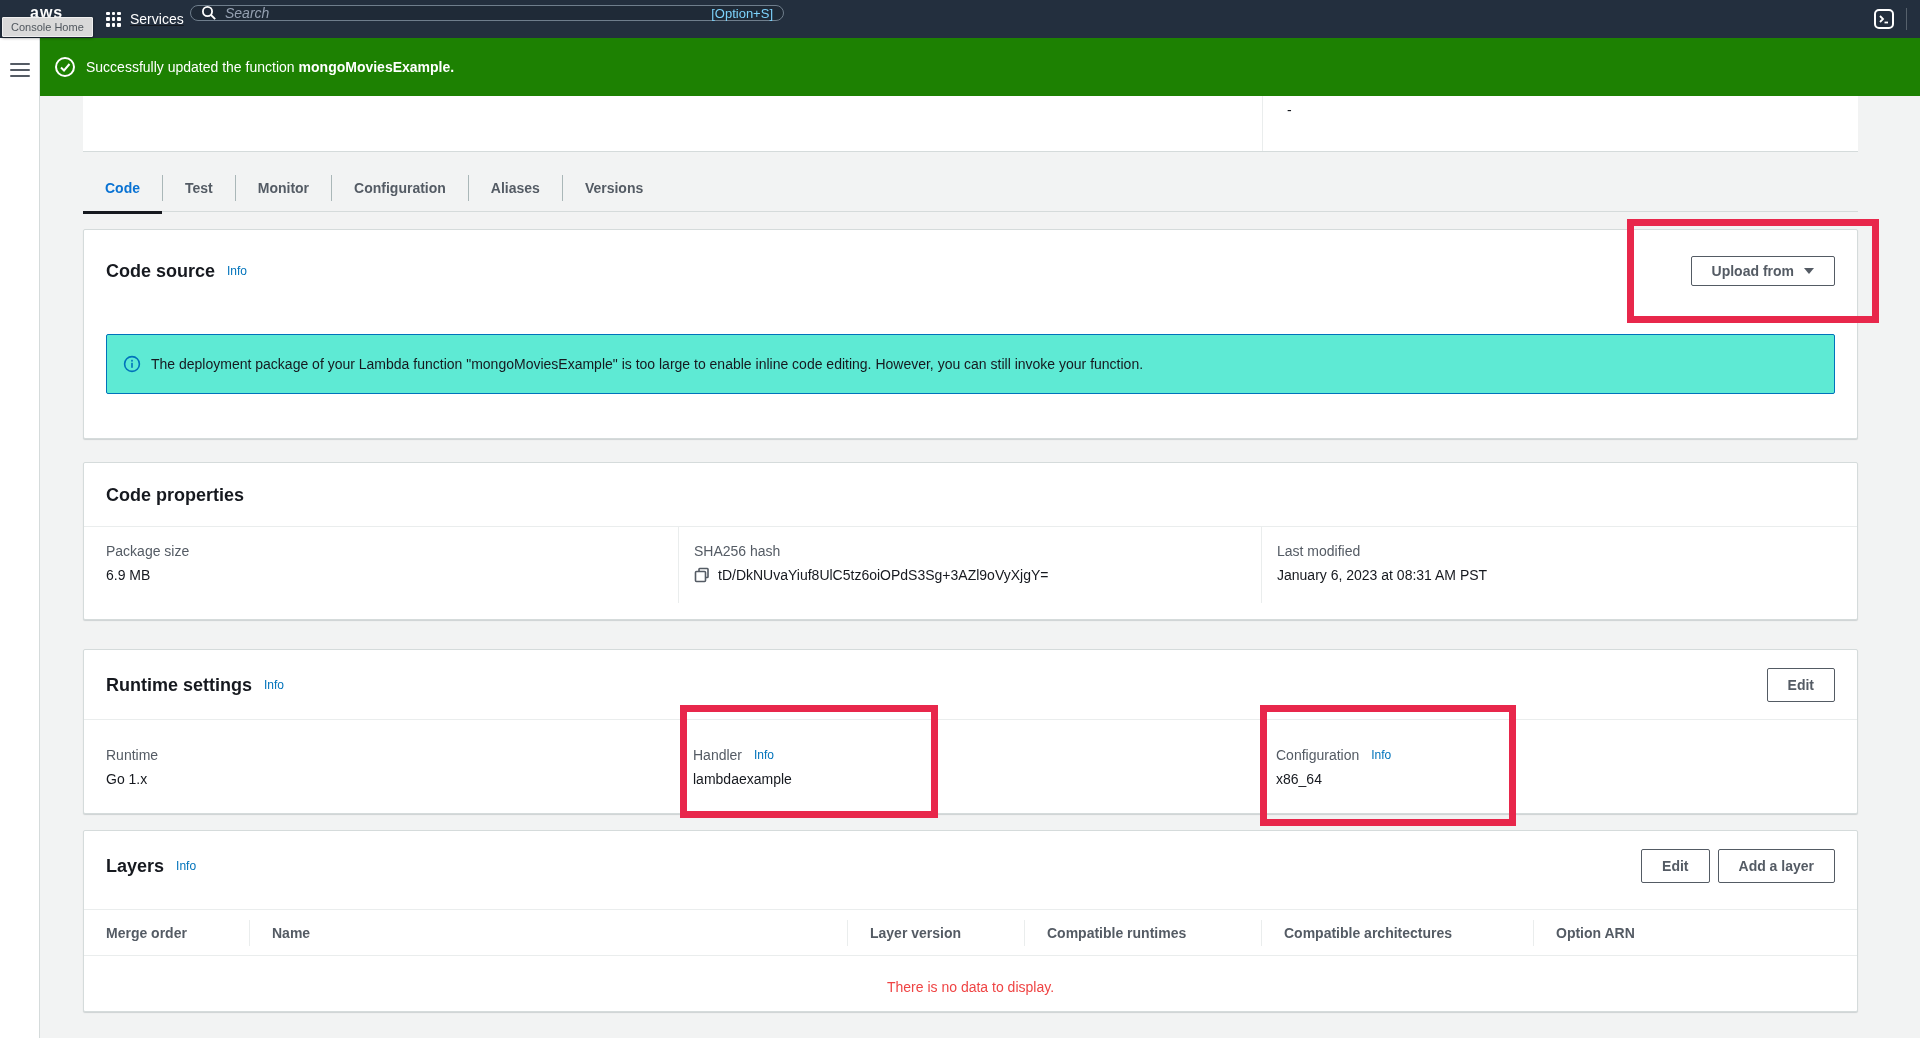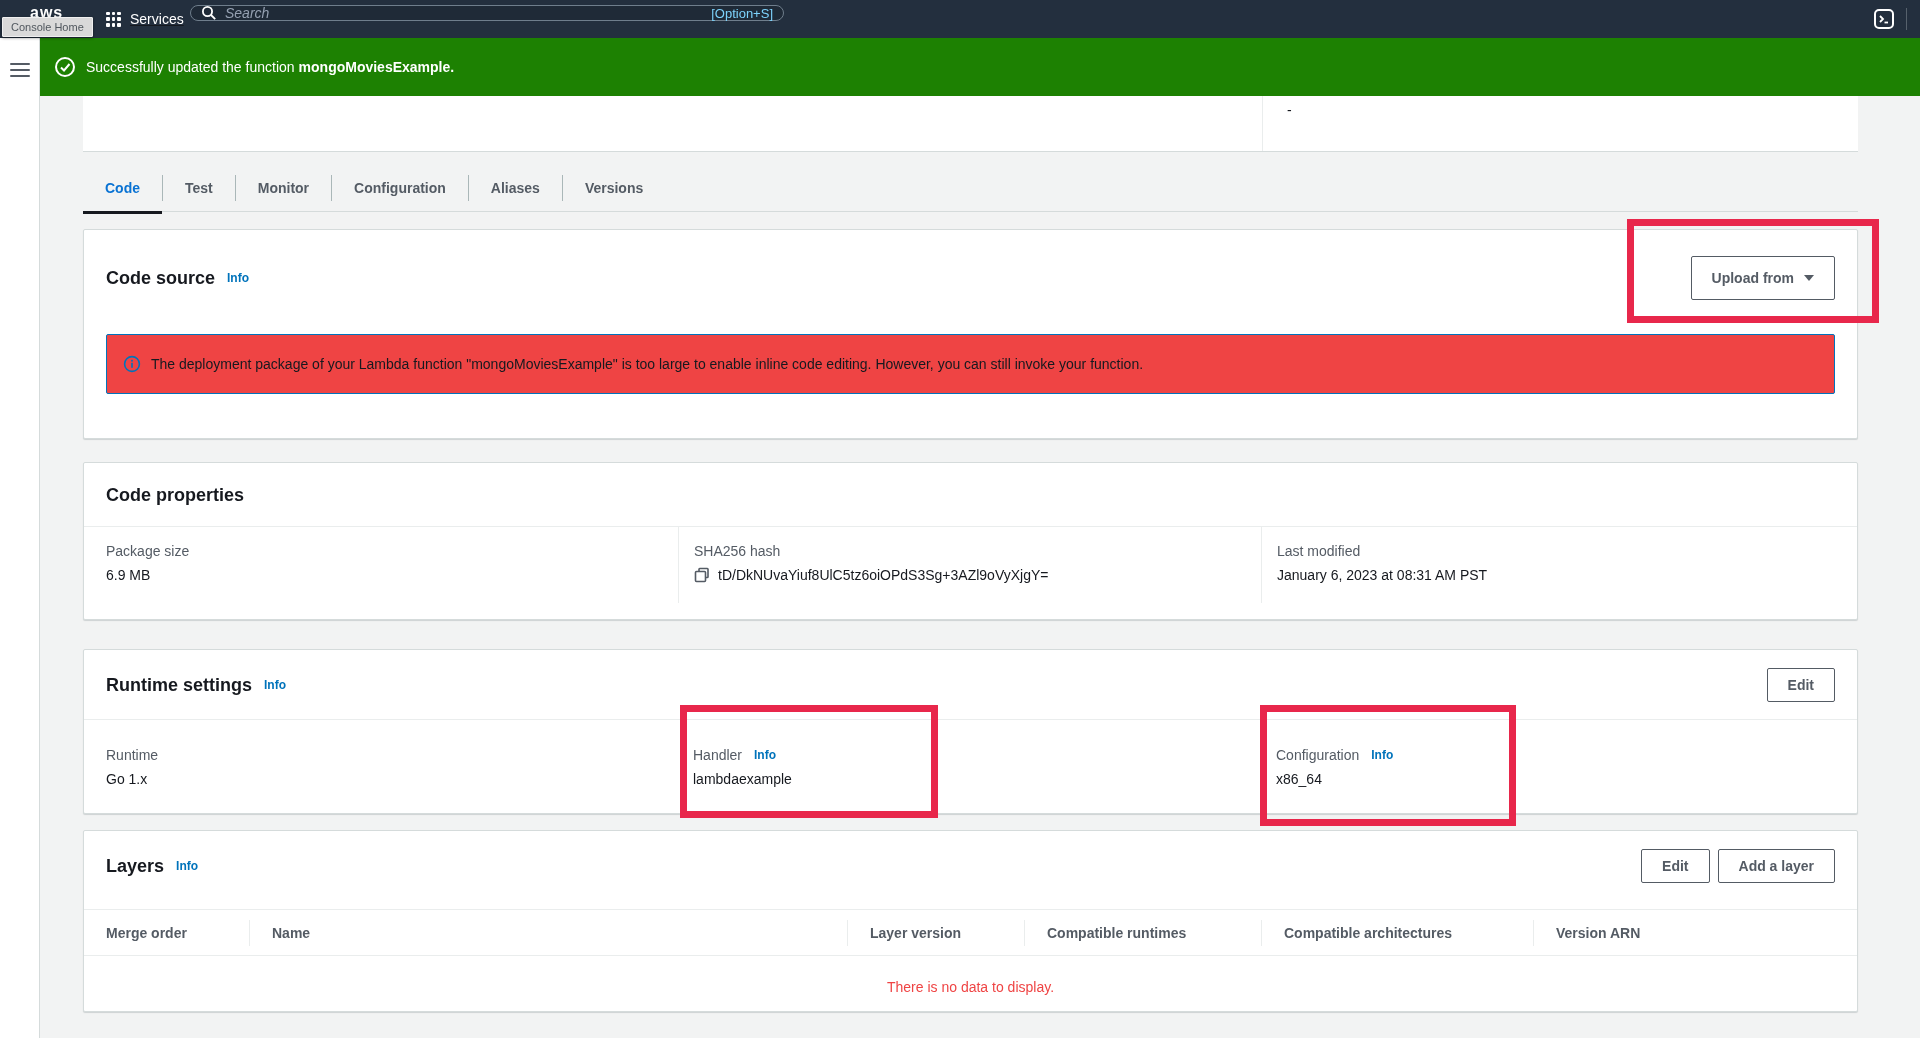--- a/index.html
+++ b/index.html
@@ -89,36 +89,36 @@
     content:""; position:absolute; left:0; right:0; bottom:-2px; height:3px; background:#16191f;
   }
   .tab-sep { width:1px; height:26px; background:#aab7b8; }
 
   .card {
     position:absolute; left:43px; width:1775px; background:#fff;
     border:1px solid #d5dbdb; border-radius:2px;
     box-shadow:0 1px 1px rgba(0,28,36,.15);
   }
   .card-title { font-size:18px; font-weight:700; color:#16191f; }
-  .info-link { color:#0073bb; font-size:12px; font-weight:700; margin-left:12px; cursor:pointer; }
+  .info-link { color:#0073bb; font-size:12px; font-weight:400; margin-left:12px; cursor:pointer; }
   .btn {
     height:34px; padding:0 20px; display:inline-flex; align-items:center; gap:10px;
     background:#fff; border:1px solid #545b64; border-radius:2px;
     font-size:14px; font-weight:700; color:#545b64; cursor:pointer;
     font-family:"Liberation Sans",sans-serif;
   }
   .caret-down { width:0; height:0; border-left:5px solid transparent; border-right:5px solid transparent; border-top:6px solid #545b64; }
 
   
   #card-code-source { top:191px; height:210px; }
   .cs-header { display:flex; align-items:center; padding:26px 22px 0 22px; }
-  .upload-btn { margin-left:auto; height:44px; }
+  .upload-btn { margin-left:auto; height:30px; }
   .notice {
     position:absolute; left:22px; right:22px; top:104px; height:60px;
-    background:#ef4444; border:1px solid #0073bb; border-radius:2px;
+    background:#5eead4; border:1px solid #0073bb; border-radius:2px;
     display:flex; align-items:center; padding:0 16px; font-size:14px; color:#16191f;
   }
   .notice-icon { margin-right:10px; display:flex; }
 
   
   .cols3 { display:grid; grid-template-columns:594px 583px 1fr; }
   .colcell { padding:16px 15px 20px 15px; }
   .colcell.first { padding-left:22px; }
   .colcell.divided { border-left:1px solid #eaeded; }
   .field-label { color:#545b64; font-size:14px; display:flex; align-items:center; }
@@ -327,21 +327,21 @@
         <button class="btn">Add a layer</button>
       </div>
     </div>
     <div class="hdivider ly-div"></div>
     <div class="table-head">
       <div class="th">Merge order</div>
       <div class="th divided">Name</div>
       <div class="th divided">Layer version</div>
       <div class="th divided">Compatible runtimes</div>
       <div class="th divided">Compatible architectures</div>
-      <div class="th divided">Version ARN</div>
+      <div class="th divided">Option ARN</div>
     </div>
     <div class="empty-row">There is no data to display.</div>
   </section>
 
 </main>
 
 <div class="annotation" id="anno-upload"></div>
 <div class="annotation" id="anno-handler"></div>
 <div class="annotation" id="anno-arch"></div>
 

